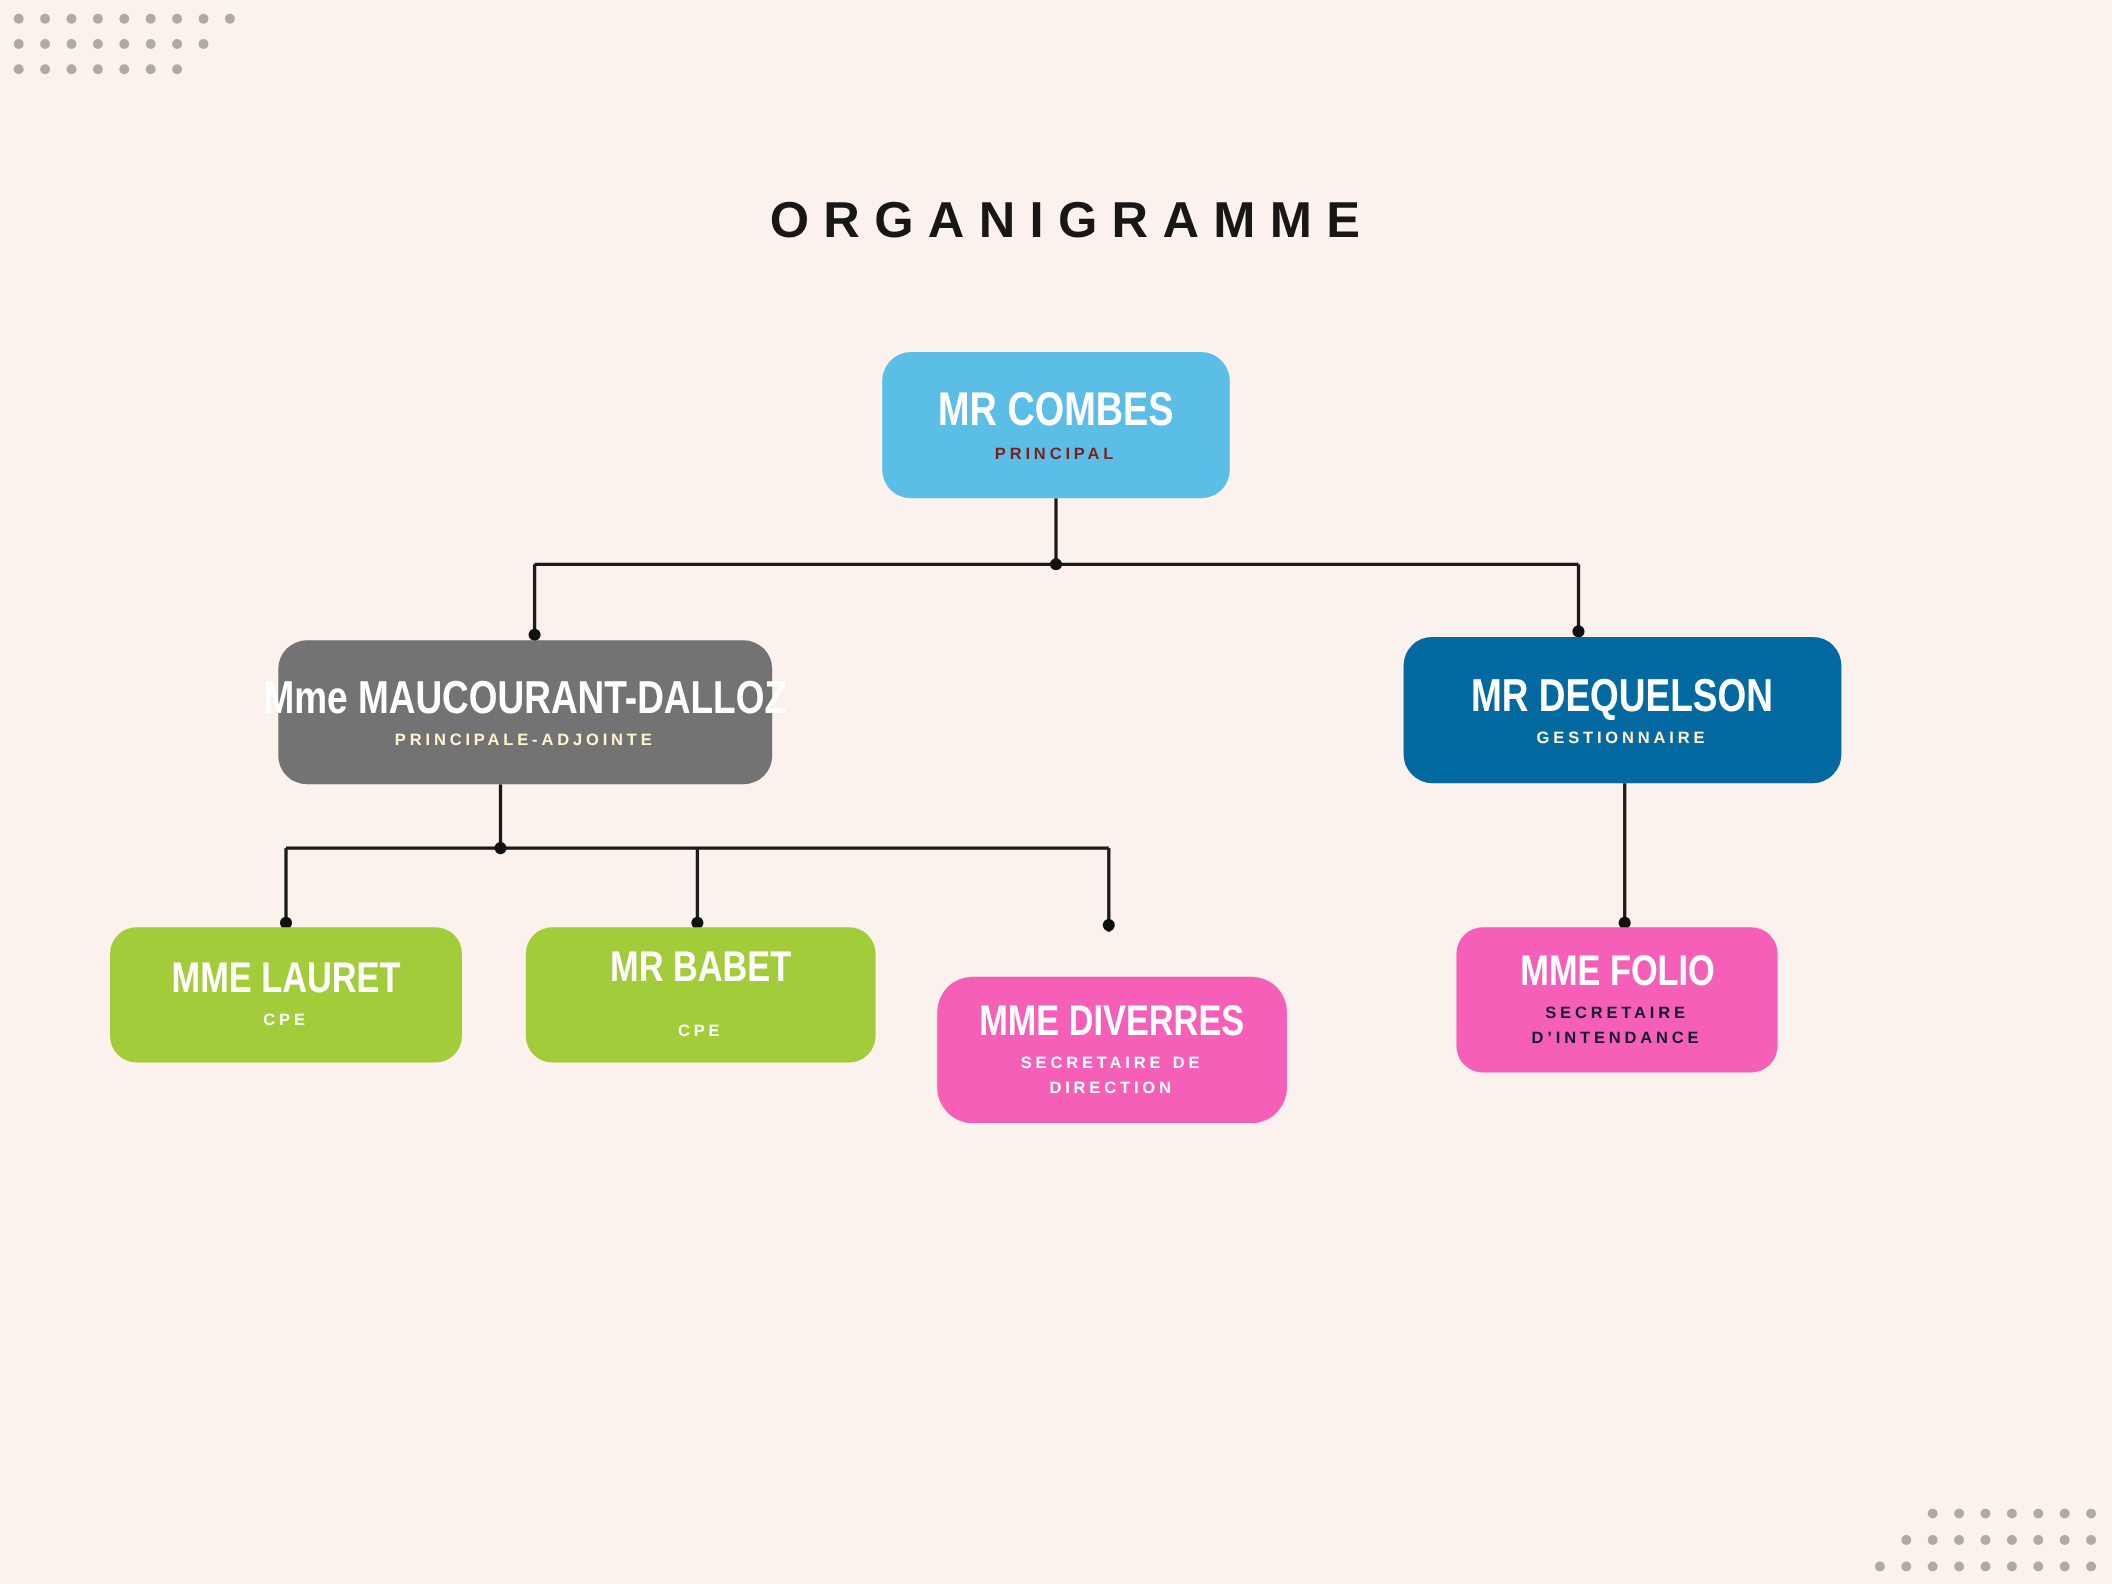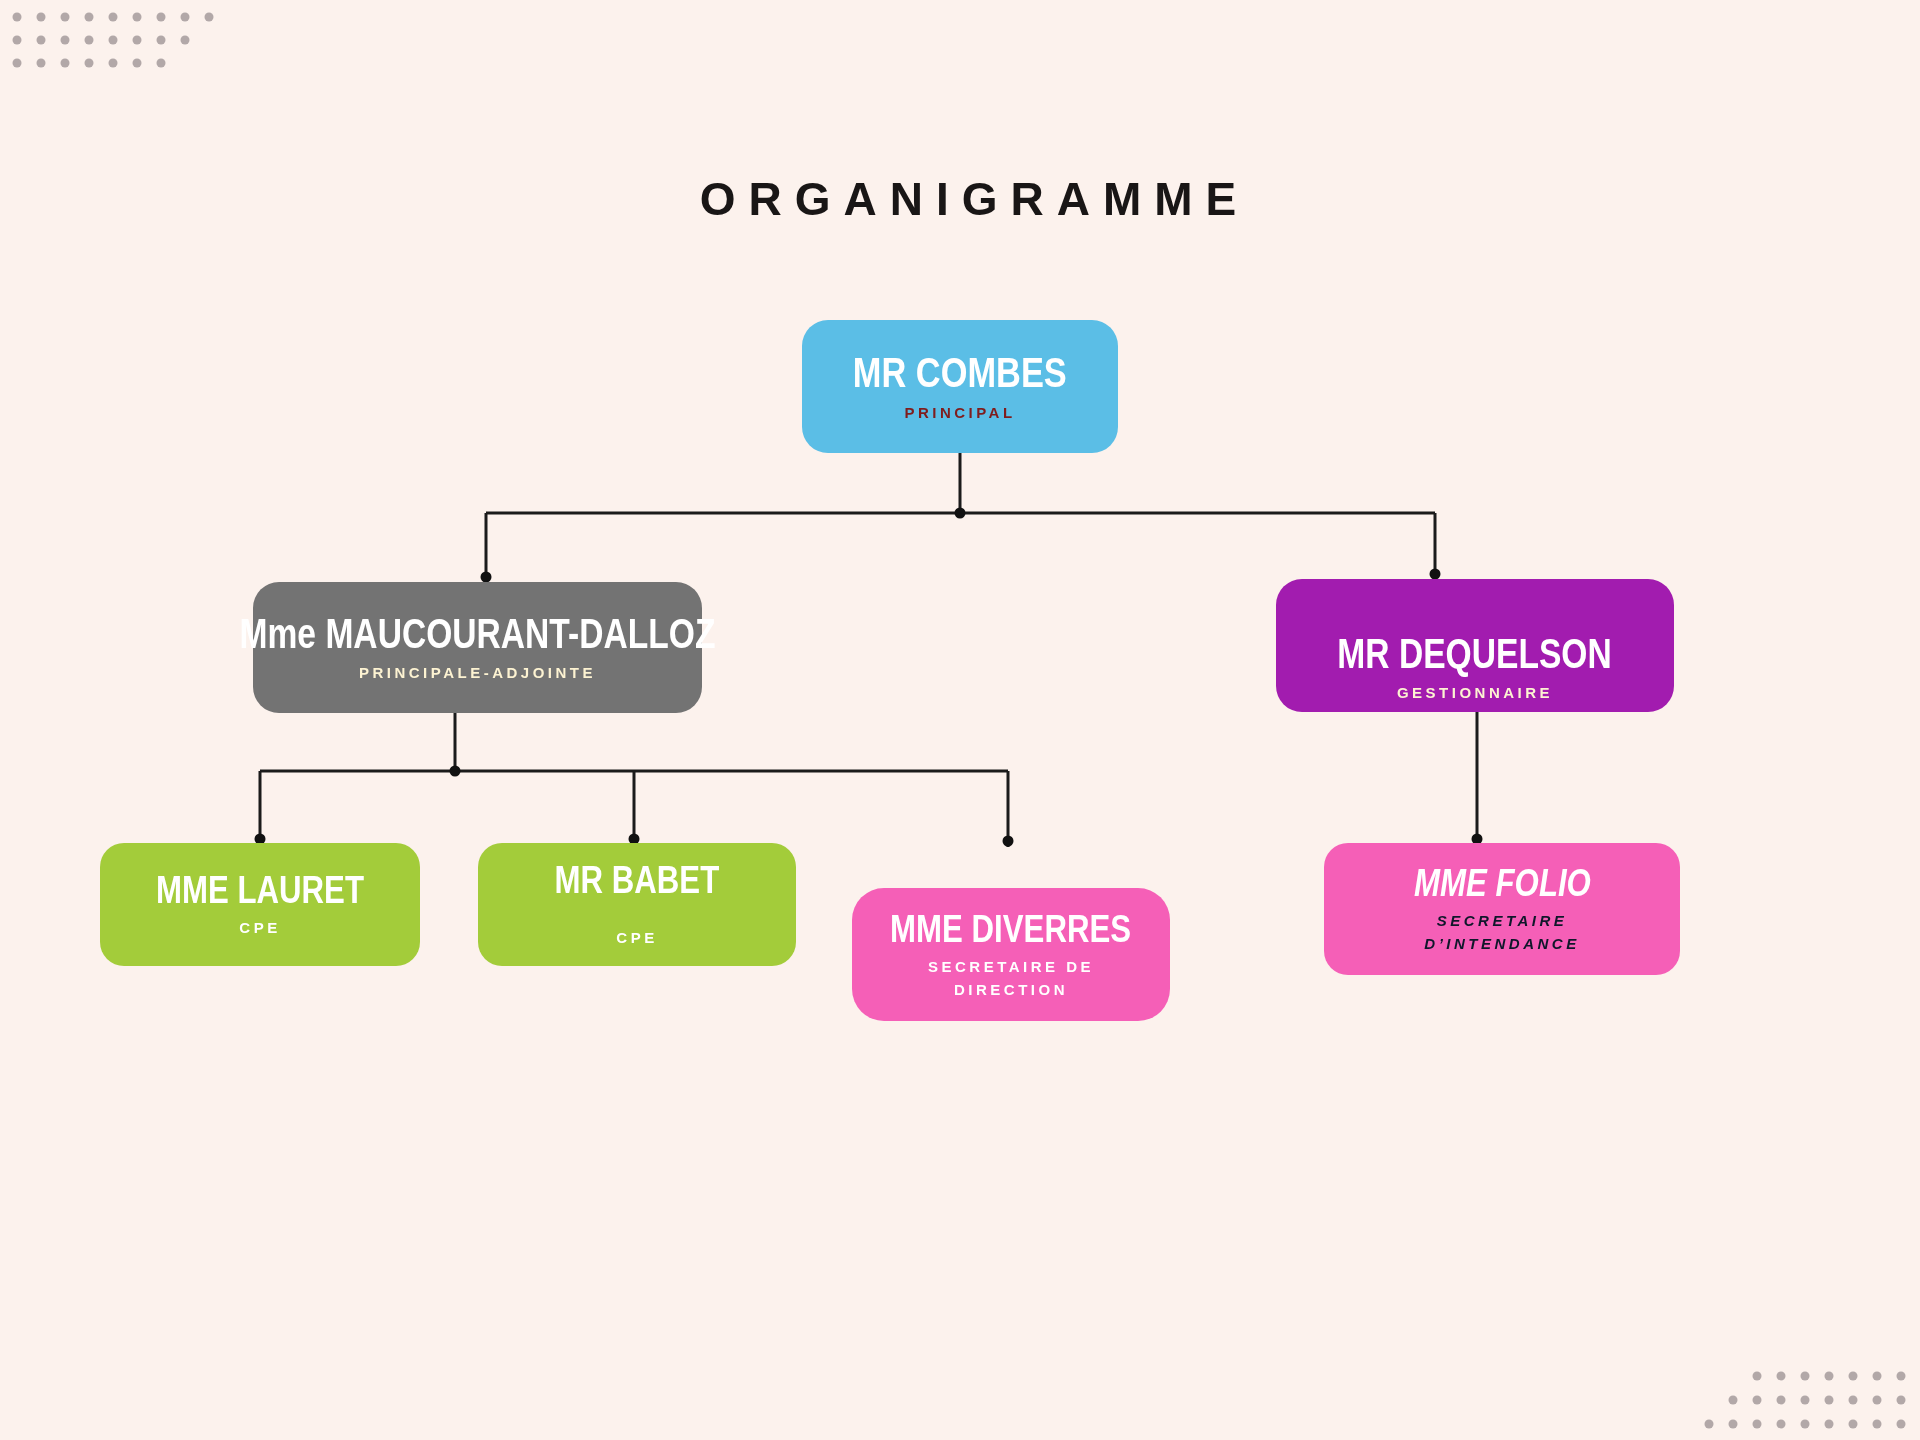--- a/index.html
+++ b/index.html
@@ -64,21 +64,21 @@
   
   #node-combes     { left: 802px;  top: 320px; width: 316px; height: 133px; }
   #node-combes .name { font-size: 43px; }
   #node-maucourant { left: 253px;  top: 582px; width: 449px; height: 131px; }
   #node-maucourant .name { font-size: 42px; }
   #node-dequelson  { left: 1276px; top: 579px; width: 398px; height: 133px; }
   #node-dequelson .name { font-size: 42px; }
   #node-lauret     { left: 100px;  top: 843px; width: 320px; height: 123px; border-radius: 24px; }
   #node-babet      { left: 478px;  top: 843px; width: 318px; height: 123px; border-radius: 24px; gap: 20px; }
   #node-diverres   { left: 852px;  top: 888px; width: 318px; height: 133px; border-radius: 32px; }
-  #node-folio      { left: 1324px; top: 843px; width: 356px; height: 132px; border-radius: 24px; font-style: italic; }
+  #node-folio      { left: 1324px; top: 843px; width: 292px; height: 132px; border-radius: 24px; }
   #node-lauret .name, #node-babet .name, #node-diverres .name, #node-folio .name { font-size: 39px; }
   #node-diverres .role, #node-folio .role { max-width: 280px; }
 </style>
 </head>
 <body>
 
 <div class="canvas">
 
   <svg class="overlay" id="decor-layer" viewBox="0 0 1920 1440">
       <circle cx="17" cy="17" r="4.5" fill="#B2A8A8"></circle>
@@ -157,21 +157,21 @@
   <div class="node" id="node-combes" style="background: rgb(91, 190, 230);">
     <span class="name">MR COMBES</span>
     <span class="role" style="color: #7f1d1d;">PRINCIPAL</span>
   </div>
 
   <div class="node" id="node-maucourant" style="background: #737373;">
     <span class="name">Mme MAUCOURANT-DALLOZ</span>
     <span class="role" style="color: rgb(253, 243, 210);">PRINCIPALE-ADJOINTE</span>
   </div>
 
-  <div class="node" id="node-dequelson" style="background: #a21caf; justify-content: flex-end;">
+  <div class="node" id="node-dequelson" style="background: #0369a1;">
     <span class="name">MR DEQUELSON</span>
     <span class="role" style="color: rgb(253, 243, 210);">GESTIONNAIRE</span>
   </div>
 
   <div class="node" id="node-lauret" style="background: rgb(163, 204, 58);">
     <span class="name">MME LAURET</span>
     <span class="role" style="color: rgb(255, 255, 255);">CPE</span>
   </div>
 
   <div class="node" id="node-babet" style="background: rgb(163, 204, 58);">

